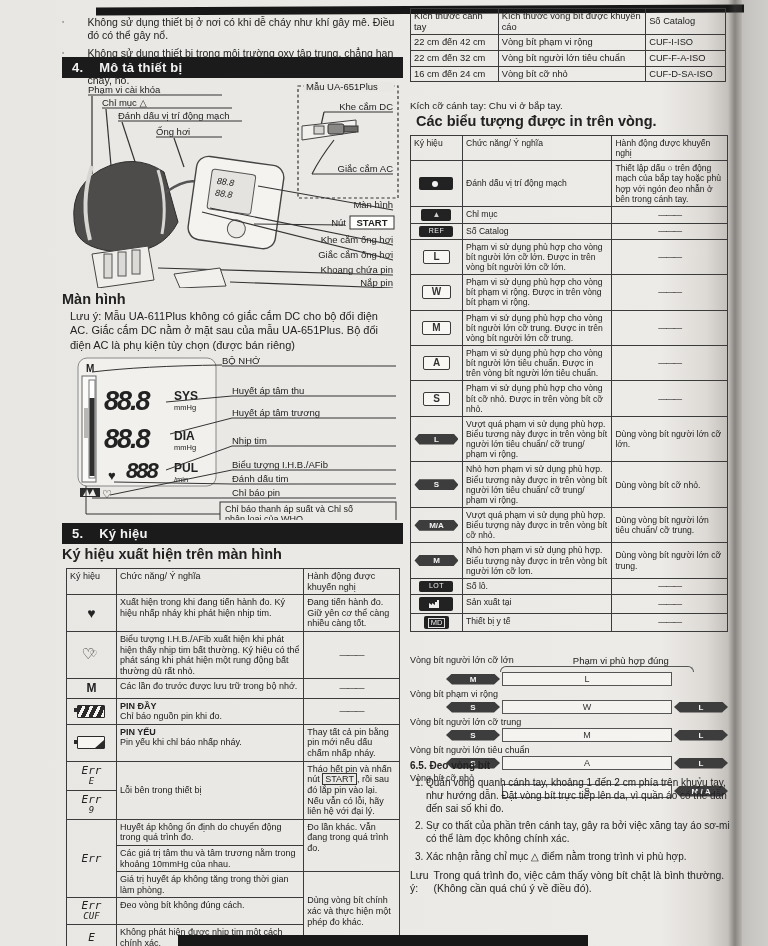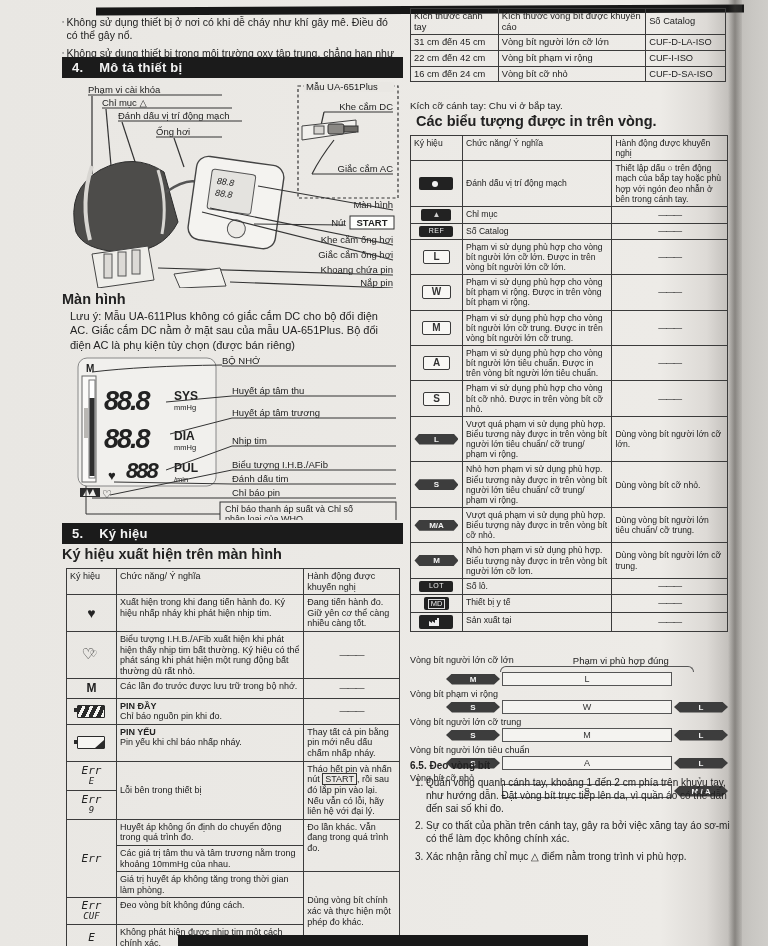--- a/index.html
+++ b/index.html
@@ -18,21 +18,21 @@
   
   .scan-top{position:absolute;top:6px;left:96px;width:648px;height:8px;background:#171717;transform:rotate(-.25deg);}
   .scan-dash-left{position:absolute;top:66px;left:84px;width:16px;height:6px;background:#2a2a2a;border-radius:1px;}
   .scan-bottom{position:absolute;bottom:0px;left:178px;width:410px;height:11px;background:#181818;}
   .page-curl{position:absolute;top:0;right:26px;width:14px;height:100%;background:linear-gradient(90deg,rgba(90,88,84,0) 0%,rgba(70,68,64,.45) 50%,rgba(120,118,114,.15) 100%);}
 
   .col-left{position:absolute;left:62px;top:0;width:341px;}
   .col-right{position:absolute;left:410px;top:0;width:325px;}
 
   .bullets{font-size:10.5px;line-height:1.25;}
-  .bullet{display:flex;gap:2px;margin-bottom:5px;}
+  .bullet{display:flex;gap:23px;margin-bottom:5px;}
   .bullet .bsq{font-size:7px;margin-top:2px;color:#555;}
 
   .sec-hdr{background:#1b1b1b;color:#f3f3f3;font-weight:bold;font-size:13px;
     padding:3px 10px;display:flex;gap:16px;letter-spacing:.2px;}
 
   h3.sub{font-size:14.5px;font-weight:bold;margin:0;}
   .note{font-size:11px;line-height:1.3;}
 
   table{border-collapse:collapse;width:100%;border-radius:25px;}
   th,td{border:1px solid #3b3b3b;font-weight:normal;text-align:left;vertical-align:top;padding:2px 3px;}
@@ -328,28 +328,28 @@
           <col style="width:148px">
           <col style="width:80px">
         </colgroup>
       <tbody>
           <tr>
         <th>Kích thước cánh tay</th>
         <th>Kích thước vòng bít được khuyến cáo</th>
         <th style="vertical-align:middle">Số Catalog</th>
       </tr>
       <tr>
-            <td>31 cm đến 45 cm</td>
-            <td>Vòng bít người lớn cỡ lớn</td>
-            <td>CUF-D-LA-ISO</td>
-          </tr>
-      <tr>
             <td>22 cm đến 42 cm</td>
             <td>Vòng bít phạm vi rộng</td>
             <td>CUF-I-ISO</td>
+          </tr>
+      <tr>
+            <td>22 cm đến 32 cm</td>
+            <td>Vòng bít người lớn tiêu chuẩn</td>
+            <td>CUF-F-A-ISO</td>
           </tr>
       <tr>
             <td>16 cm đến 24 cm</td>
             <td>Vòng bít cỡ nhỏ</td>
             <td>CUF-D-SA-ISO</td>
           </tr>
     </tbody>
       </table>
 
     <div class="abs" style="top:100px;left:0;font-size:9.8px">Kích cỡ cánh tay: Chu vi ở bắp tay.</div>
@@ -427,35 +427,35 @@
         <td class="ic"><span class="hex">M</span></td>
         <td>Nhỏ hơn phạm vi sử dụng phù hợp. Biểu tượng này được in trên vòng bít người lớn cỡ lơn.</td>
         <td style="vertical-align:middle">Dùng vòng bít người lớn cỡ trung.</td>
       </tr>
       <tr>
         <td class="ic"><span class="blackbox bb-txt">LOT</span></td>
         <td>Số lô.</td>
         <td class="dash">———</td>
       </tr>
       <tr>
-        <td class="ic"><span class="blackbox bb-md"><span>MD</span></span></td>
-        <td>Thiết bị y tế</td>
-        <td class="dash">———</td>
-      </tr>
-      <tr>
         <td class="ic">
           <span class="blackbox" style="width:34px;height:14px;position:relative">
             <svg width="16" height="10" viewBox="0 0 16 10" style="margin-top:2px">
                   <path d="M1 9 V4 l3 2 V4 l3 2 V3 h2 V1 h2 v8 z" fill="#eee"></path>
                 </svg>
           </span>
         </td>
         <td>Sản xuất tại</td>
         <td class="dash">———</td>
       </tr>
+      <tr>
+        <td class="ic"><span class="blackbox bb-md"><span>MD</span></span></td>
+        <td>Thiết bị y tế</td>
+        <td class="dash">———</td>
+      </tr>
     </tbody>
       </table>
 
     <div class="abs range" style="top:652px;left:0;width:318px">
       <div style="display:flex;align-items:flex-end;">
         <div class="range-label" style="flex:none">Vòng bít người lớn cỡ lớn</div>
         <div style="flex:1;text-align:center">
           <div class="range-title" style="margin:0 auto;width:auto">Phạm vi phù hợp đúng</div>
         </div>
       </div>
@@ -496,17 +496,21 @@
       </div>
     </div>
 
     <div class="abs s65" style="top:760px;left:0;width:322px">
       <h3>6.5.  Đeo vòng bít</h3>
       <ol>
         <li>Quấn vòng quanh cánh tay, khoảng 1 đến 2 cm phía trên khuỷu tay, như hướng dẫn. Đặt vòng bít trực tiếp lên da, vì quần áo có thể dẫn đến sai số khi đo.</li>
         <li>Sự co thất của phần trên cánh tay, gây ra bởi việc xăng tay áo sơ-mi có thể làm đọc không chính xác.</li>
         <li>Xác nhận rằng chỉ mục △ điểm nằm trong trình vi phù hợp.</li>
       </ol>
+      <div class="lnote">
+        <span>Lưu ý:</span>
+        <span>Trong quá trình đo, việc cảm thấy vòng bít chặt là bình thường. (Không cần quá chú ý về điều đó).</span>
+      </div>
     </div>
   </div>
 
   <div class="scan-bottom"></div>
 </div>
 
 </body></html>

